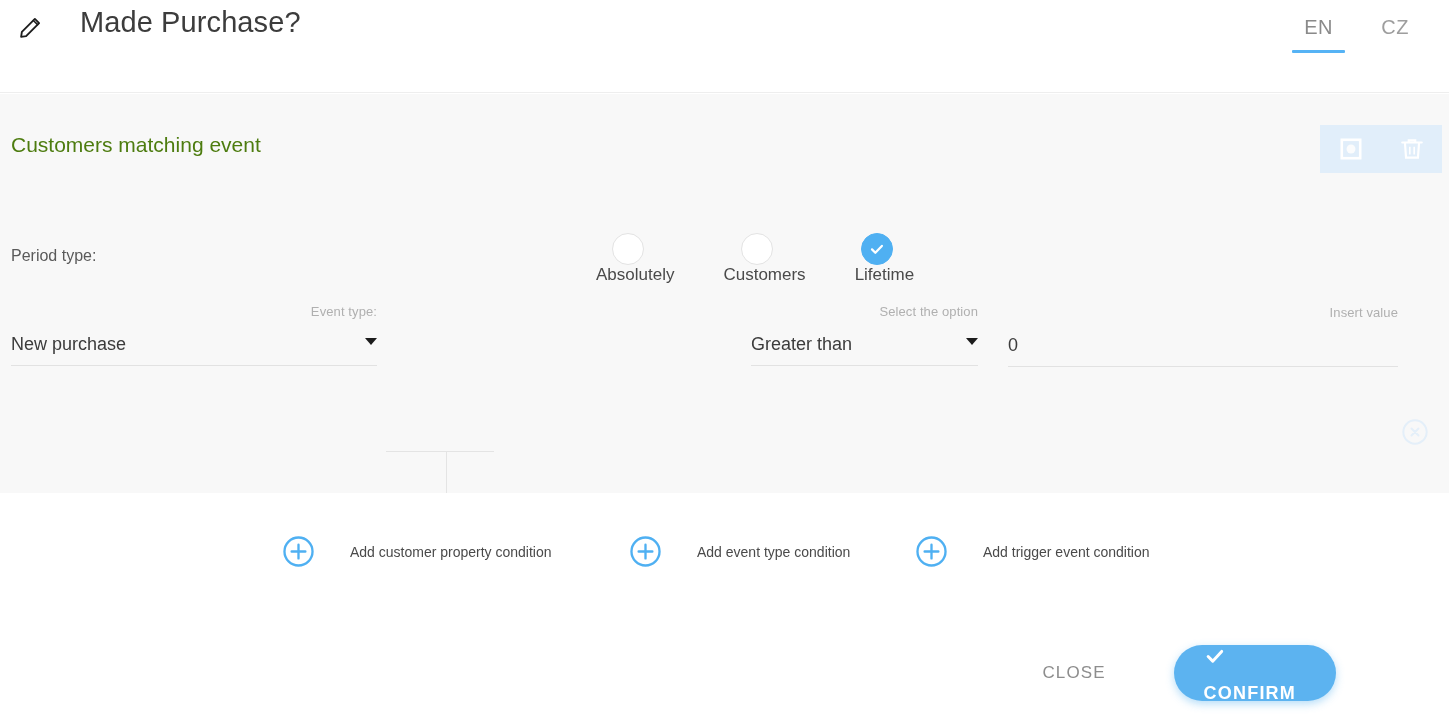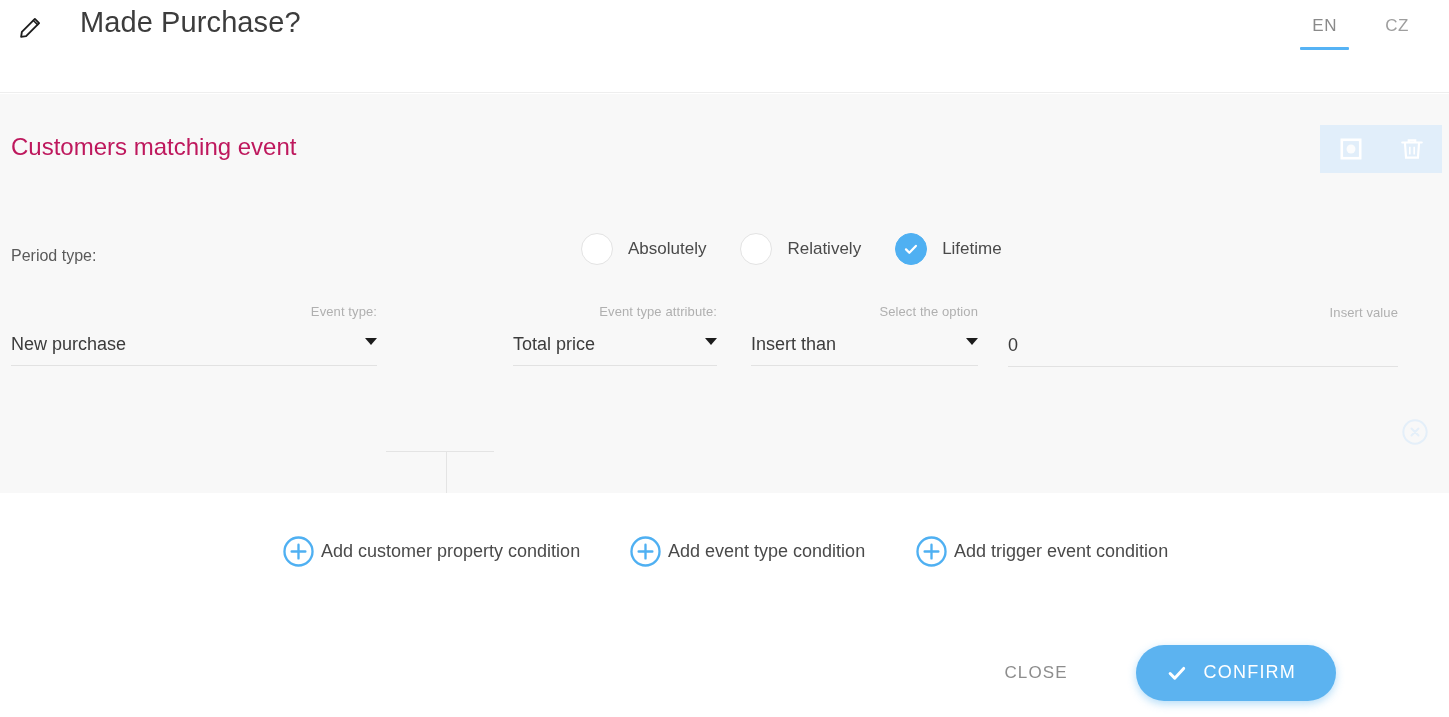--- a/index.html
+++ b/index.html
@@ -22,56 +22,56 @@
     display:flex; align-items:center; justify-content:center; cursor:pointer;
   }
   .page-title {
     position:absolute; left:80px; top:6px;
     font-size:29px; color:#3c3c3c; font-weight:400; letter-spacing:.1px;
     white-space:nowrap;
   }
   .lang-tabs { position:absolute; right:28px; top:6px; display:flex; gap:24px; }
   .lang-tab {
     position:relative; min-width:42px; padding:10px 12px 18px;
-    text-align:center; font-size:17px; color:#9e9e9e; cursor:pointer;
+    text-align:center; font-size:20px; color:#9e9e9e; cursor:pointer;
     letter-spacing:.6px;
   }
   .lang-tab.active { color:#8a8a8a; }
   .lang-tab.active::after {
     content:""; position:absolute; left:0; right:0; bottom:4px;
     height:3px; background:#56b3f5; border-radius:1px;
   }
 
   
   .panel {
     position:absolute; top:94px; left:0; width:1449px; height:399px;
     background:#f8f8f8;
   }
   .panel-title {
     position:absolute; left:11px; top:39px;
-    font-size:24px; color:#be185d; font-weight:400; white-space:nowrap;text-align:center;
+    font-size:21px; color:#4d7c0f; font-weight:400; white-space:nowrap;text-align:center;
   }
   .panel-actions {
     position:absolute; right:7px; top:31px;
     width:122px; height:48px; background:#e1eefa;
     display:flex; align-items:center; justify-content:space-around;
   }
   .panel-actions .act { width:40px; height:40px; display:flex; align-items:center;
     justify-content:center; cursor:pointer; }
 
   
   .period-row {
     position:absolute; left:0; top:139px; width:1449px; height:54px;text-decoration:underline;
   }
   .field-label-static {
     position:absolute; left:11px; top:14px;
     font-size:16px; color:#5a5a5a;
   }
   .radio-group { position:absolute; left:581px; top:0; display:flex; align-items:center; }
-  .radio-item { display:flex; align-items:center; cursor:pointer; }
+  .radio-item { display:flex; align-items:center; cursor:pointer;flex-direction:column; }
   .radio-item + .radio-item { margin-left:34px; }
   .radio-circle {
     width:32px; height:32px; border-radius:50%;
     background:#ffffff; border:1px solid #e3e3e3; flex:none;
     display:flex; align-items:center; justify-content:center;
   }
   .radio-item.checked .radio-circle { background:#4fb0f2; border-color:#4fb0f2; }
   .radio-label { margin-left:15px; font-size:17px; color:#4a4a4a; white-space:nowrap; }
 
   
@@ -117,44 +117,45 @@
   }
   .plus-circle { flex:none; display:flex; align-items:center; justify-content:center; }
   .add-attribute .alabel { margin-left:18px; font-size:18px; color:#4a4a4a; white-space:nowrap; }
 
   
   .add-row {
     position:absolute; top:493px; left:0; width:1449px; height:135px;
     background:#ffffff;
   }
   .add-cond { position:absolute; top:42px; display:flex; align-items:center; cursor:pointer; }
-  .add-cond .clabel { margin-left:6px; font-size:18px; color:#4a4a4a; white-space:nowrap; }
+  .add-cond .clabel { margin-left:35px; font-size:14px; color:#4a4a4a; white-space:nowrap; }
   .ac-1 { left:282px; }
   .ac-2 { left:629px; }
   .ac-3 { left:915px; }
 
   
   .footer {
     position:absolute; left:0; bottom:0; width:1364px; height:89px;
     background:#ffffff; display:flex; align-items:center;
     justify-content:flex-end; padding-right:28px;
   }
   .btn-close {
     background:none; border:none; cursor:pointer;
     font-family:"Liberation Sans", sans-serif;
     font-size:17px; letter-spacing:1.1px; color:#8d8d8d;
     padding:12px 18px; margin-right:50px;
   }
   .btn-confirm {
-    display:flex; align-items:center; gap:16px;
+    display:flex; gap:16px;
     background:#5cb3f0; border:none; cursor:pointer; color:#fff;
     font-family:"Liberation Sans", sans-serif;
-    font-size:18px; font-weight:400; letter-spacing:1.2px;
+    font-size:18px; font-weight:700; letter-spacing:1.2px;
     padding:0 40px 0 30px; height:56px; border-radius:28px;
     box-shadow:0 3px 9px rgba(92,179,240,.45);
+    flex-direction:column;
   }
 </style>
 </head>
 <body>
 
 <div class="app">
 
   <div class="header">
     <span class="pencil-icon">
       <svg width="26" height="26" viewBox="0 0 24 24" fill="none" stroke="#1e1e1e" stroke-width="1.7" stroke-linecap="round" stroke-linejoin="round">
@@ -194,21 +195,21 @@
     <div class="period-row">
       <div class="field-label-static">Period type:</div>
 
       <div class="radio-group">
         <div class="radio-item">
           <span class="radio-circle"></span>
           <span class="radio-label">Absolutely</span>
         </div>
         <div class="radio-item">
           <span class="radio-circle"></span>
-          <span class="radio-label">Relatively</span>
+          <span class="radio-label">Customers</span>
         </div>
         <div class="radio-item checked">
           <span class="radio-circle">
             <svg width="16" height="16" viewBox="0 0 24 24" fill="none" stroke="#ffffff" stroke-width="3.4" stroke-linecap="round" stroke-linejoin="round">
               <path d="M4.5 12.6l5 5 9.8-10.2"></path>
             </svg>
           </span>
           <span class="radio-label">Lifetime</span>
         </div>
       </div>
@@ -216,30 +217,24 @@
 
     <div class="fields">
 
       <div class="field f-eventtype">
         <span class="flabel">Event type:</span>
         <span class="fvalue">New purchase</span>
         <span class="caret"></span>
         <span class="fline"></span>
       </div>
 
-      <div class="field f-attribute">
-        <span class="flabel">Event type attribute:</span>
-        <span class="fvalue">Total price</span>
-        <span class="caret"></span>
-        <span class="fline"></span>
-      </div>
 
       <div class="field f-option">
         <span class="flabel">Select the option</span>
-        <span class="fvalue">Insert than</span>
+        <span class="fvalue">Greater than</span>
         <span class="caret"></span>
         <span class="fline"></span>
       </div>
 
       <div class="field f-value">
         <span class="flabel">Insert value</span>
         <span class="fvalue" placeholder="Insert value">0</span>
         <span class="fline"></span>
       </div>
     </div>

